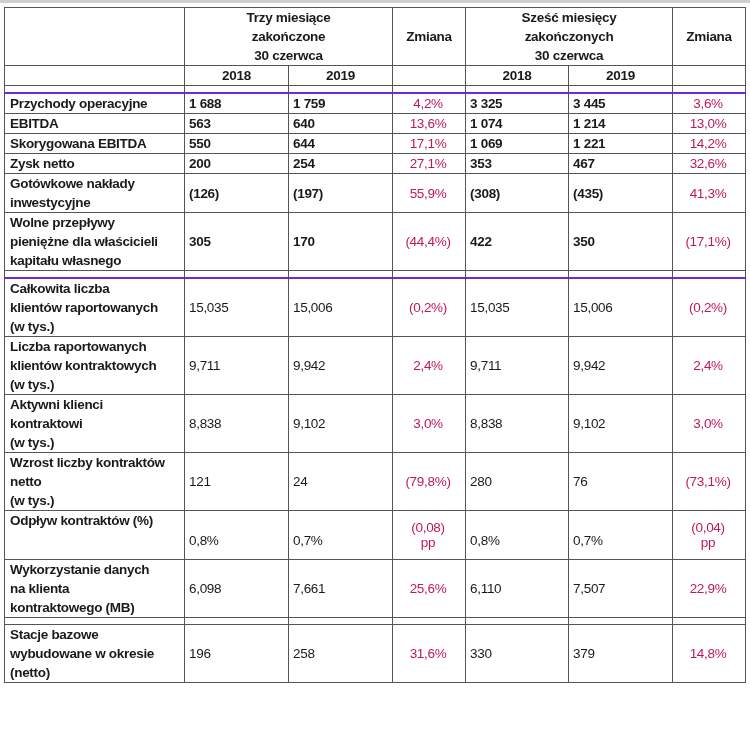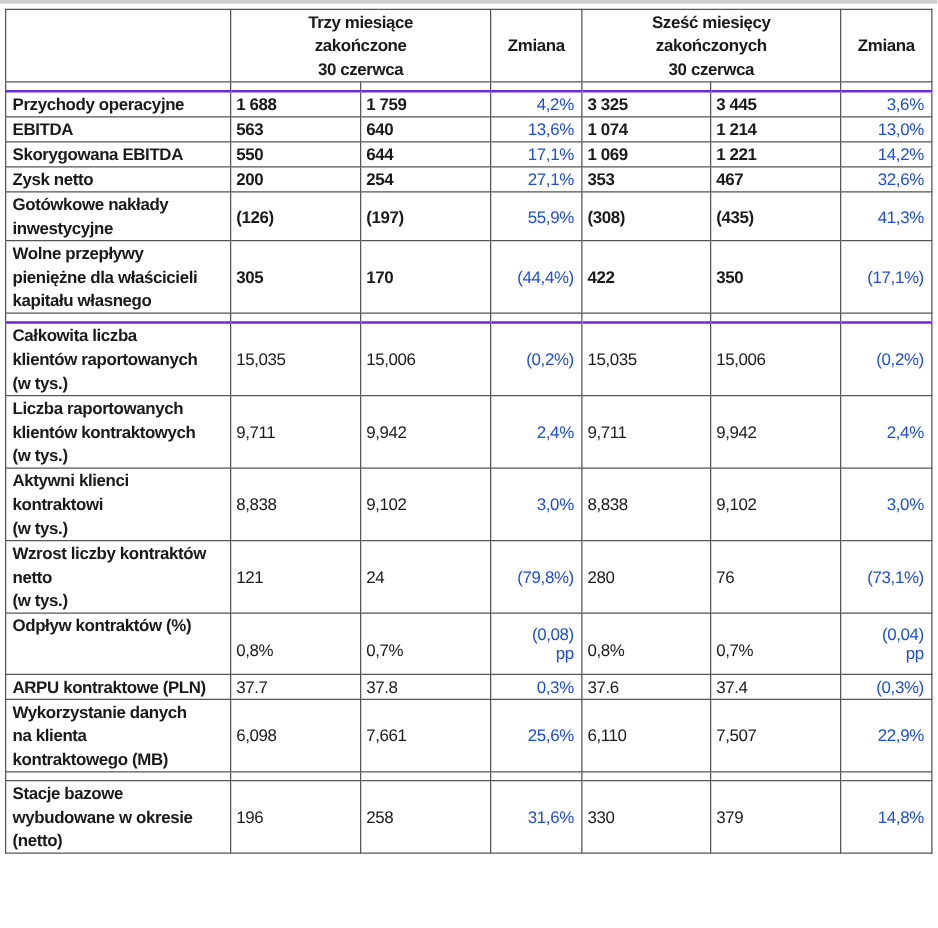--- a/index.html
+++ b/index.html
@@ -13,21 +13,21 @@
   col.c2 { width: 104px; }
   col.c3 { width: 73px; }
   col.c4 { width: 103px; }
   col.c5 { width: 104px; }
   col.c6 { width: 73px; }
   td, th { border: 1px solid #555; padding: 0 4px; line-height: 19px; vertical-align: middle; }
   th { font-weight: bold; }
   .lbl { font-weight: bold; text-align: left; padding-left: 5px; vertical-align: top; }
   .num { text-align: left; padding-right: 6px; }
   .b { font-weight: bold; }
-  .chg { text-align: right; padding-right: 6px; color: #1d4ed8; }
+  .chg { text-align: center; padding-right: 6px; color: #be185d; }
   .spacer td { height: 6px; line-height: 6px; padding: 0; }
   .thick-top td { border-top: 2px solid #6d28d9; }
   .pp { display: block; line-height: 15px; }
   tr.r1 td { height: 18px; }
   tr.r2 td { height: 38px; }
   tr.r3 td { height: 57px; margin-left: 16px; }
 </style>
 </head>
 <body>
 
@@ -52,20 +52,29 @@
         <div>30 czerwca</div>
       </th>
       <th>Zmiana</th>
       <th colspan="2">
         <div>Sześć miesięcy</div>
         <div>zakończonych</div>
         <div>30 czerwca</div>
       </th>
       <th>Zmiana</th>
     </tr>
+    <tr style="height:18px">
+      <th></th>
+      <th>2018</th>
+      <th>2019</th>
+      <th></th>
+      <th>2018</th>
+      <th>2019</th>
+      <th></th>
+    </tr>
   </thead>
   <tbody>
     <tr class="spacer">
         <td></td>
         <td></td>
         <td></td>
         <td></td>
         <td></td>
         <td></td>
         <td></td>
@@ -203,29 +212,20 @@
         <span class="pp">(0,08)</span>
         <span class="pp">pp</span>
       </td>
       <td class="num" style="padding-top:10px">0,8%</td>
       <td class="num" style="padding-top:10px">0,7%</td>
       <td class="chg">
         <span class="pp">(0,04)</span>
         <span class="pp">pp</span>
       </td>
     </tr>
-    <tr class="r1">
-      <td class="lbl">ARPU kontraktowe (PLN)</td>
-      <td class="num">37.7</td>
-      <td class="num">37.8</td>
-      <td class="chg">0,3%</td>
-      <td class="num">37.6</td>
-      <td class="num">37.4</td>
-      <td class="chg">(0,3%)</td>
-    </tr>
     <tr class="r3">
       <td class="lbl">
         <div>Wykorzystanie danych</div>
           <div>na klienta</div>
           <div>kontraktowego (MB)</div>
       </td>
       <td class="num">6,098</td>
       <td class="num">7,661</td>
       <td class="chg">25,6%</td>
       <td class="num">6,110</td>

